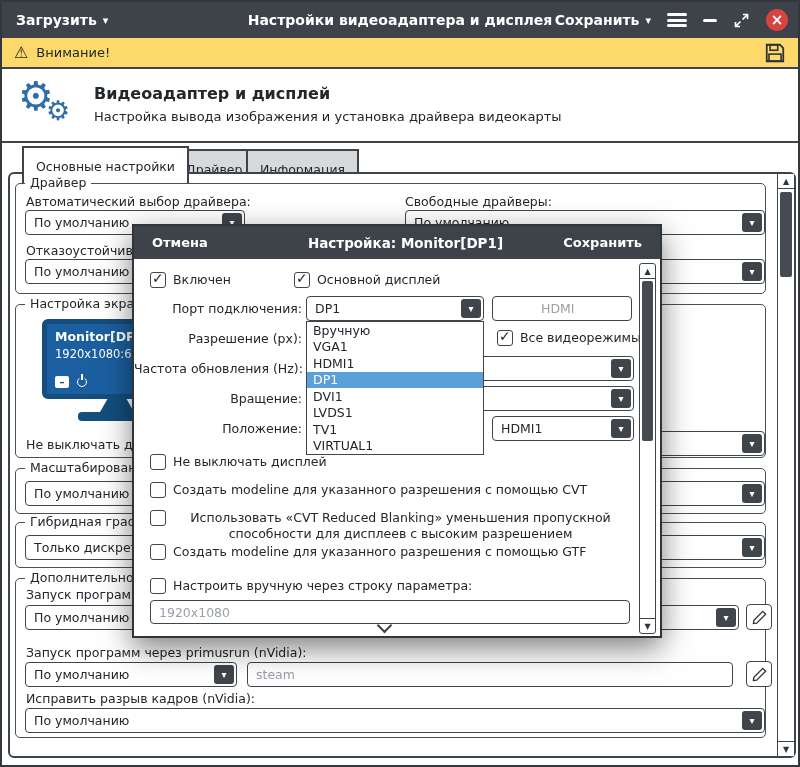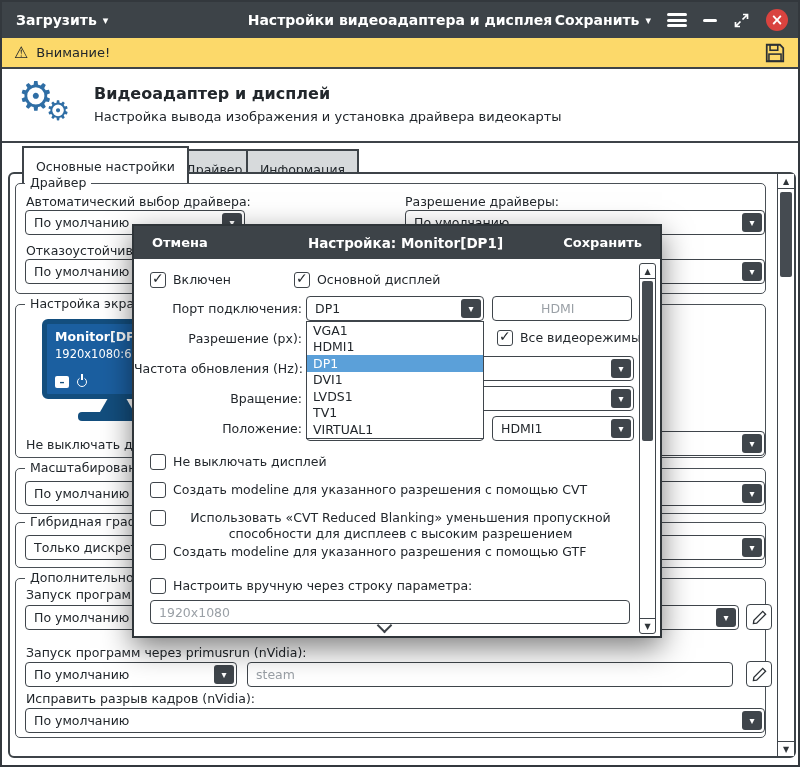--- a/index.html
+++ b/index.html
@@ -202,21 +202,21 @@
     <div class="sb-down">▼</div>
   </div>
 
   <div class="group" style="left:13px; top:181px; width:751px; height:111px;">
     <span class="legend">Драйвер</span>
     <span class="lab" style="left:10px; top:10px;">Автоматический выбор драйвера:</span>
     <div class="select" style="left:9px; top:26px; width:220px;">
       <span class="sel-val">По умолчанию</span>
       <span class="sel-btn">▾</span>
     </div>
-    <span class="lab" style="left:389px; top:10px;">Разрешение драйверы:</span>
+    <span class="lab" style="left:389px; top:10px;">Свободные драйверы:</span>
     <div class="select" style="left:389px; top:26px; width:360px;">
       <span class="sel-val">По умолчанию</span>
       <span class="sel-btn">▾</span>
     </div>
     <span class="lab" style="left:10px; top:59px;">Отказоустойчивый</span>
     <div class="select" style="left:9px; top:75px; width:220px;">
       <span class="sel-val">По умолчанию</span>
       <span class="sel-btn">▾</span>
     </div>
     <div class="select" style="left:389px; top:75px; width:360px;">
@@ -337,20 +337,21 @@
     <div class="select" style="left:172px; top:190px; width:178px;">
       <span class="sel-val"></span>
       <span class="sel-btn">▾</span>
     </div>
     <div class="select" style="left:358px; top:190px; width:142px;">
       <span class="sel-val">HDMI1</span>
       <span class="sel-btn">▾</span>
     </div>
 
     <div class="ddlist">
+        <div class="dd-item">Вручную</div>
         <div class="dd-item">VGA1</div>
         <div class="dd-item">HDMI1</div>
         <div class="dd-item selected">DP1</div>
         <div class="dd-item">DVI1</div>
         <div class="dd-item">LVDS1</div>
         <div class="dd-item">TV1</div>
         <div class="dd-item">VIRTUAL1</div>
       </div>
 
     <div class="cbrow" style="left:16px; top:228px;">

